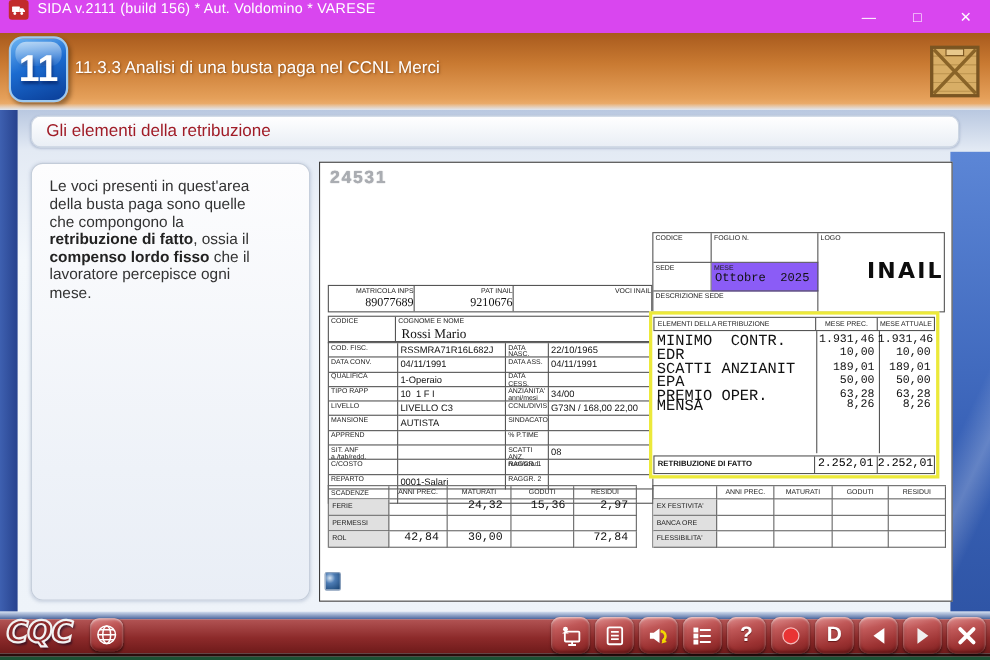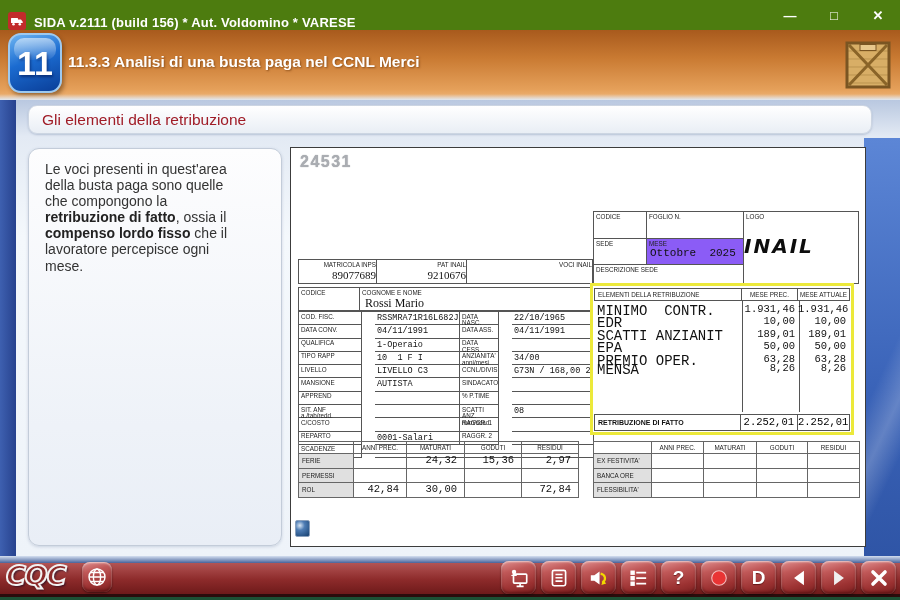--- a/index.html
+++ b/index.html
@@ -1,21 +1,21 @@
 <!DOCTYPE html>
 <html><head>
 <meta charset="utf-8">
 <style>
   html,body{margin:0;padding:0;}
   body{width:900px;height:600px;overflow:hidden;position:relative;
        font-family:"Liberation Sans",sans-serif;background:#eef2f8;}
 
   
-  .titlebar{position:absolute;left:0;top:0;width:900px;height:30px;background:#4d7c0f;
-            display:flex;align-items:flex-end;font-weight:bold;}
+  .titlebar{position:absolute;left:0;top:0;width:900px;height:30px;background:#d946ef;
+            display:flex;align-items:flex-start;}
   .tb-icon{width:18px;height:18px;margin-left:8px;background:#c22b2b;border-radius:3px;
            display:flex;align-items:center;justify-content:center;}
   .tb-title{color:#fff;font-size:13px;margin-left:8px;letter-spacing:.2px;}
   .tb-controls{margin-left:auto;display:flex;height:30px;}
   .tb-btn{width:44px;height:30px;color:#fff;font-size:13px;display:flex;
           align-items:center;justify-content:center;cursor:default;}
 
   
   .header{position:absolute;left:0;top:30px;width:900px;height:70px;
           background:linear-gradient(180deg,#a85a1d 0%,#c97a32 40%,#e5a05a 85%,#efb87e 100%);}
@@ -23,21 +23,21 @@
           background:linear-gradient(180deg,rgba(238,242,248,0),#dfe7f2);}
   .badge11{position:absolute;left:8px;top:3px;width:50px;height:56px;border-radius:13px;
            background:linear-gradient(160deg,#6cb4f2 0%,#1b6bd0 45%,#0a3e98 100%);
            border:2px solid #9dc9f0;box-shadow:2px 3px 4px rgba(60,30,0,.45);
            display:flex;align-items:center;justify-content:center;overflow:hidden;}
   .badge11:before{content:"";position:absolute;left:4px;top:3px;width:42px;height:22px;
            background:linear-gradient(180deg,rgba(255,255,255,.55),rgba(255,255,255,.05));
            border-radius:10px;}
   .badge11 span{color:#fff;font-size:34px;font-weight:bold;text-shadow:1px 2px 3px rgba(0,20,80,.6);}
   .header-title{position:absolute;left:68px;top:0;height:64px;display:flex;align-items:center;
-           color:#fff;font-size:15.5px;font-weight:bold;text-shadow:1px 1px 2px rgba(90,40,0,.55);}
+           color:#fff;font-size:15.5px;font-weight:normal;text-shadow:1px 1px 2px rgba(90,40,0,.55);}
   .crate{position:absolute;right:8px;top:5px;}
 
   
   .stage{position:absolute;left:0;top:100px;width:900px;height:456px;
          background:linear-gradient(180deg,#b9c8e0 0%,#e3eaf4 8%,#f4f8fc 30%,#eef3f9 100%);}
   .edge-left{position:absolute;left:0;top:0;width:16px;height:456px;
          background:linear-gradient(90deg,#3e60b0,#27428e);}
   .edge-right{position:absolute;left:864px;top:38px;width:36px;height:418px;
          background:linear-gradient(115deg,rgba(255,255,255,0) 55%,rgba(255,255,255,.22) 68%,rgba(255,255,255,0) 80%),
                     linear-gradient(180deg,#5c86d6,#3a63b8 60%,#2f55a6);}
@@ -64,40 +64,40 @@
   .monoval{font-family:"Liberation Mono",monospace;font-size:8.5px;white-space:pre;color:#111;}
   .serifval{font-family:"Liberation Serif",serif;font-size:11px;color:#111;}
 
   .ps-head{position:absolute;left:302px;top:63px;width:266px;height:73px;border:1px solid #555;
            display:grid;grid-template-columns:53px 97px 1fr;grid-template-rows:27px 26px 1fr;}
   .ph{border-right:1px solid #555;border-bottom:1px solid #555;}
   .ph-logo{grid-column:3;grid-row:1/4;border-right:none;border-bottom:none;position:relative;}
   .ph-descr{grid-column:1/3;border-right:1px solid #555;border-bottom:none;}
   .ph-mese{background:#8b5cf6;}
   .ph-mese .monoval{font-size:11px;padding-left:3px;}
-  .inail{position:absolute;left:0;top:22px;width:100%;text-align:left;
-         font-family:"DejaVu Sans",sans-serif;font-weight:900;font-size:20px;letter-spacing:2px;color:#0d0d0d;font-style:italic;}
+  .inail{position:absolute;left:0;top:22px;width:100%;text-align:right;
+         font-family:"DejaVu Sans",sans-serif;font-weight:900;font-size:20px;letter-spacing:2px;color:#0d0d0d;}
 
   .ps-matricola{position:absolute;left:7px;top:111px;width:295px;height:25px;border:1px solid #555;
                 display:grid;grid-template-columns:78px 90px 1fr;}
   .pm{border-right:1px solid #555;display:flex;flex-direction:column;text-align:right;}
   .pm:last-child{border-right:none;}
   .pm .serifval{padding:1px 0 0 4px;}
 
   .ps-anagrafica{position:absolute;left:7px;top:139px;width:295px;height:24px;border:1px solid #555;
                  display:grid;grid-template-columns:61px 1fr;}
   .pa{border-right:1px solid #555;}
   .pa:last-child{border-right:none;}
   .pa .serifval{font-size:12px;padding-left:5px;}
 
   .ps-fields{position:absolute;left:7px;top:163px;width:295px;border-left:1px solid #555;border-top:1px solid #555;
              display:grid;grid-template-columns:63px 98px 39px 95px;grid-auto-rows:13.3px;}
   .ps-fields>div{border-right:1px solid #555;border-bottom:1px solid #555;overflow:visible;}
-  .ps-fields .val{font-family:Liberation Mono, monospace;font-size:8.5px;line-height:12.5px;
-                  white-space:pre;padding-left:2px;color:#111;margin-left:13px;}
+  .ps-fields .val{font-family:Liberation Sans, sans-serif;font-size:8.5px;line-height:12.5px;
+                  white-space:pre;padding-left:2px;color:#111;}
 
   .ps-retrib{position:absolute;left:299px;top:135px;width:264px;height:152px;border:3px solid #ece93a;background:#fff;}
   .rt-head{position:absolute;left:1px;top:2px;right:1px;height:13px;border:1px solid #555;
            display:grid;grid-template-columns:147px 56px 1fr;}
   .rt-head div{border-right:1px solid #555;font-size:6.3px;line-height:11px;padding-left:3px;color:#222;}
   .rt-head div:nth-child(2),.rt-head div:nth-child(3){text-align:center;padding-left:0;}
   .rt-head div:last-child{border-right:none;}
   .rt-sep{position:absolute;top:15px;bottom:20px;width:1px;background:#555;}
   .rt-rows{position:absolute;left:2px;top:17px;right:2px;}
   .rt-row{display:grid;grid-template-columns:146px 57px 1fr;height:12.4px;}

